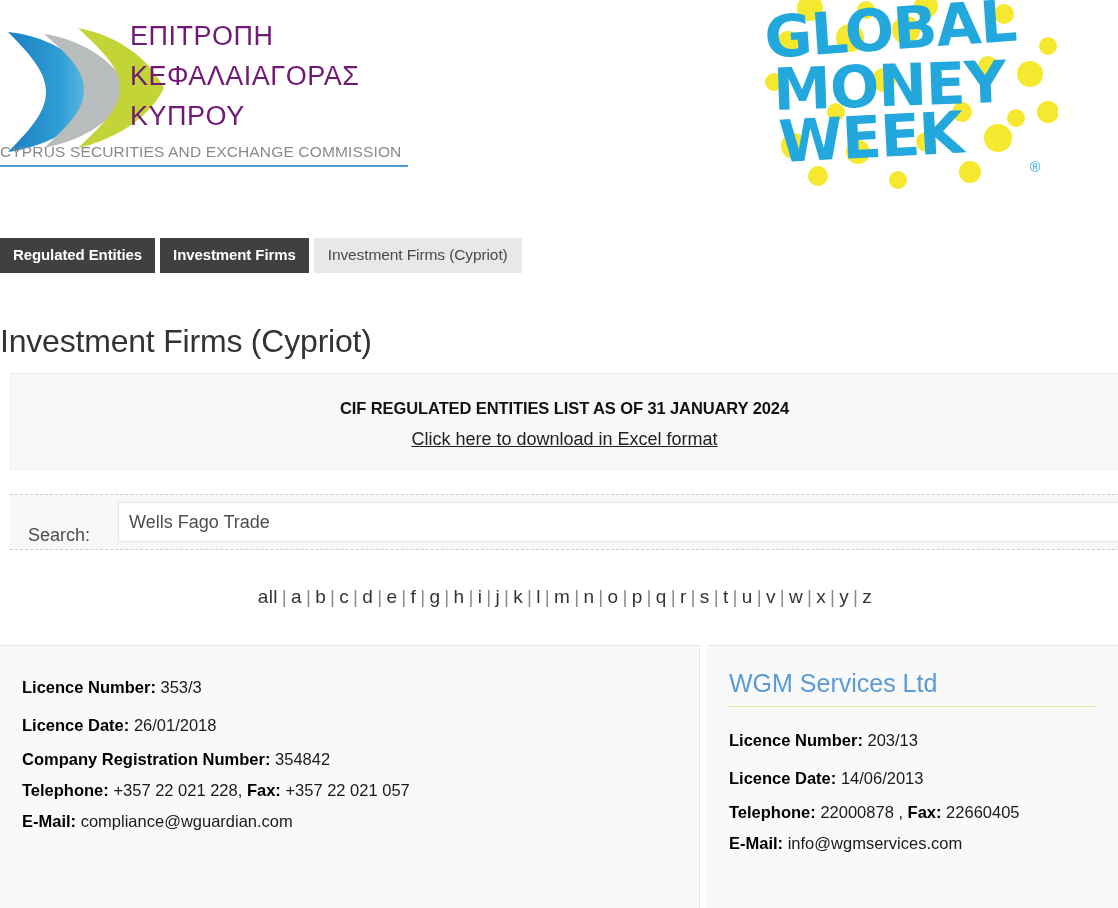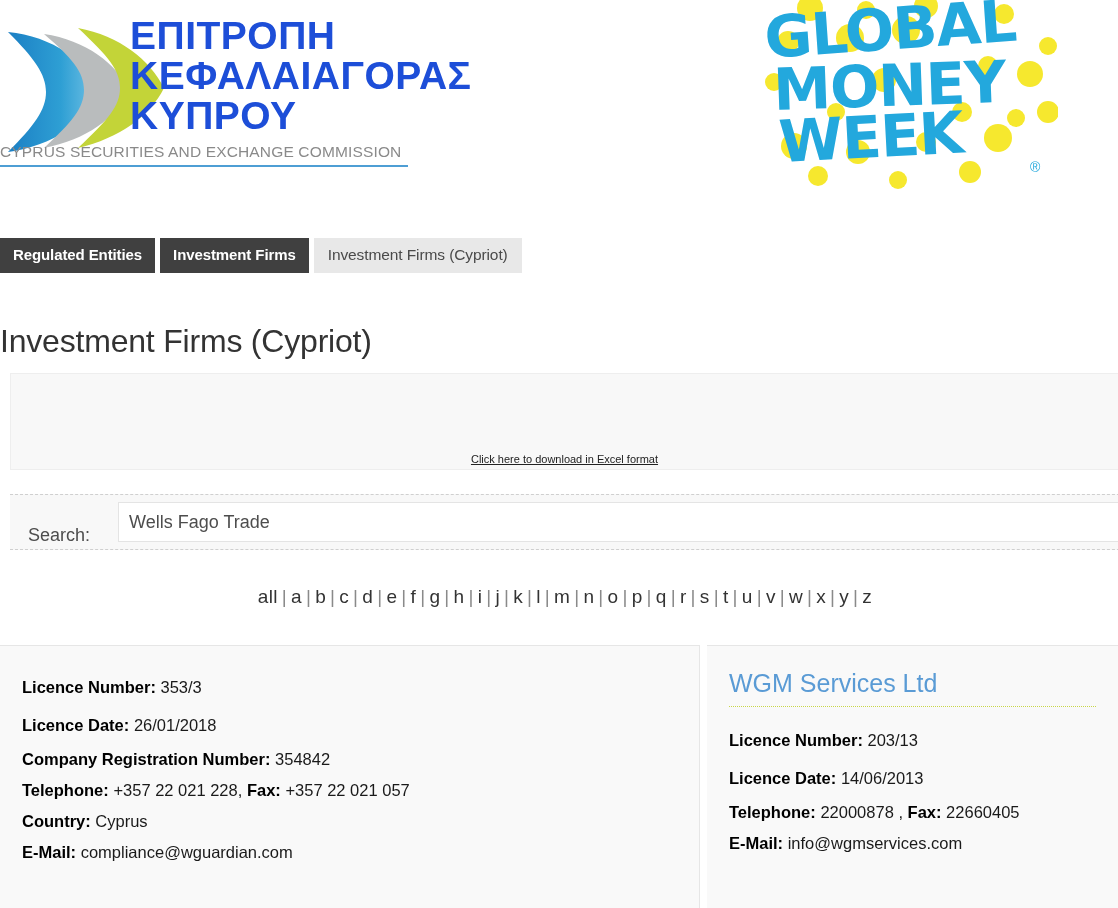--- a/index.html
+++ b/index.html
@@ -19,25 +19,25 @@
   }
   .cysec-logo {
     position: absolute;
     left: 0px; top: 14px;
     width: 420px; height: 155px;
   }
   .cysec-wordmark {
     position: absolute;
     left: 130px; top: 16px;
     font-family: "Liberation Sans", sans-serif;
-    font-size: 39px;
+    font-size: 27px;
     line-height: 40px;
     letter-spacing: 0.5px;
-    color: #1d4ed8;
-    font-weight: 700;
+    color: #701a75;
+    font-weight: 400;
     white-space: pre-line;
   }
   .cysec-sub {
     position: absolute;
     left: 0px; top: 143px;
     font-size: 15.5px;
     letter-spacing: 0.15px;
     color: #8a8a8a;
     white-space: nowrap;
   }
@@ -107,25 +107,24 @@
     text-align: center;
     font-size: 16.5px;
     font-weight: 700;
     color: #111111;
     letter-spacing: -0.1px;
   }
   .info-link {
     position: absolute;
     left: 0; right: 0; top: 55px;
     text-align: center;
-    font-size: 11px;
+    font-size: 18px;
     color: #222222;
     text-decoration: underline;
     cursor: pointer;
-    margin-top: 24px;
   }
 
   
   .search-row {
     position: absolute;
     left: 10px; top: 494px;
     width: 1130px; height: 56px;
     background: #f8f8f8;
     border-top: 1px dashed #cfcfcf;
     border-bottom: 1px dashed #cfcfcf;
@@ -262,20 +261,21 @@
 
 <div class="tabs">
   <div class="tab active-green">Regulated Entities</div>
   <div class="tab active-green">Investment Firms</div>
   <div class="tab current">Investment Firms (Cypriot)</div>
 </div>
 
 <h1 class="page-title">Investment Firms (Cypriot)</h1>
 
 <div class="info-panel">
+  <div class="info-title">CIF REGULATED ENTITIES LIST AS OF 31 JANUARY 2024</div>
   <a class="info-link" href="#">Click here to download in Excel format</a>
 </div>
 
 <div class="search-row">
   <label class="search-label">Search:</label>
   <input class="search-input" type="text" value="Wells Fago Trade" style="">
 </div>
 
 <div class="alpha">
   <span class="a-item">all</span><span id="alpha-letters"><span class="sep">|</span><span class="a-item">a</span><span class="sep">|</span><span class="a-item">b</span><span class="sep">|</span><span class="a-item">c</span><span class="sep">|</span><span class="a-item">d</span><span class="sep">|</span><span class="a-item">e</span><span class="sep">|</span><span class="a-item">f</span><span class="sep">|</span><span class="a-item">g</span><span class="sep">|</span><span class="a-item">h</span><span class="sep">|</span><span class="a-item">i</span><span class="sep">|</span><span class="a-item">j</span><span class="sep">|</span><span class="a-item">k</span><span class="sep">|</span><span class="a-item">l</span><span class="sep">|</span><span class="a-item">m</span><span class="sep">|</span><span class="a-item">n</span><span class="sep">|</span><span class="a-item">o</span><span class="sep">|</span><span class="a-item">p</span><span class="sep">|</span><span class="a-item">q</span><span class="sep">|</span><span class="a-item">r</span><span class="sep">|</span><span class="a-item">s</span><span class="sep">|</span><span class="a-item">t</span><span class="sep">|</span><span class="a-item">u</span><span class="sep">|</span><span class="a-item">v</span><span class="sep">|</span><span class="a-item">w</span><span class="sep">|</span><span class="a-item">x</span><span class="sep">|</span><span class="a-item">y</span><span class="sep">|</span><span class="a-item">z</span></span>
@@ -300,24 +300,20 @@
       <span class="val">354842</span>
     </div>
 
     <div class="field">
       <b>Telephone</b><b>:</b>
       <span class="val">+357 22 021 228,</span>
       <b>Fax</b><b>:</b>
       <span class="val">+357 22 021 057</span>
     </div>
 
-    <div class="field">
-      <b>Country</b><b>:</b>
-      <span class="val">Cyprus</span>
-    </div>
 
     <div class="field">
       <b>E-Mail</b><b>:</b>
       <span class="val">compliance@wguardian.com</span>
     </div>
   </div>
 
   <div class="card right">
     <div class="card-title">WGM Services Ltd</div>
 

